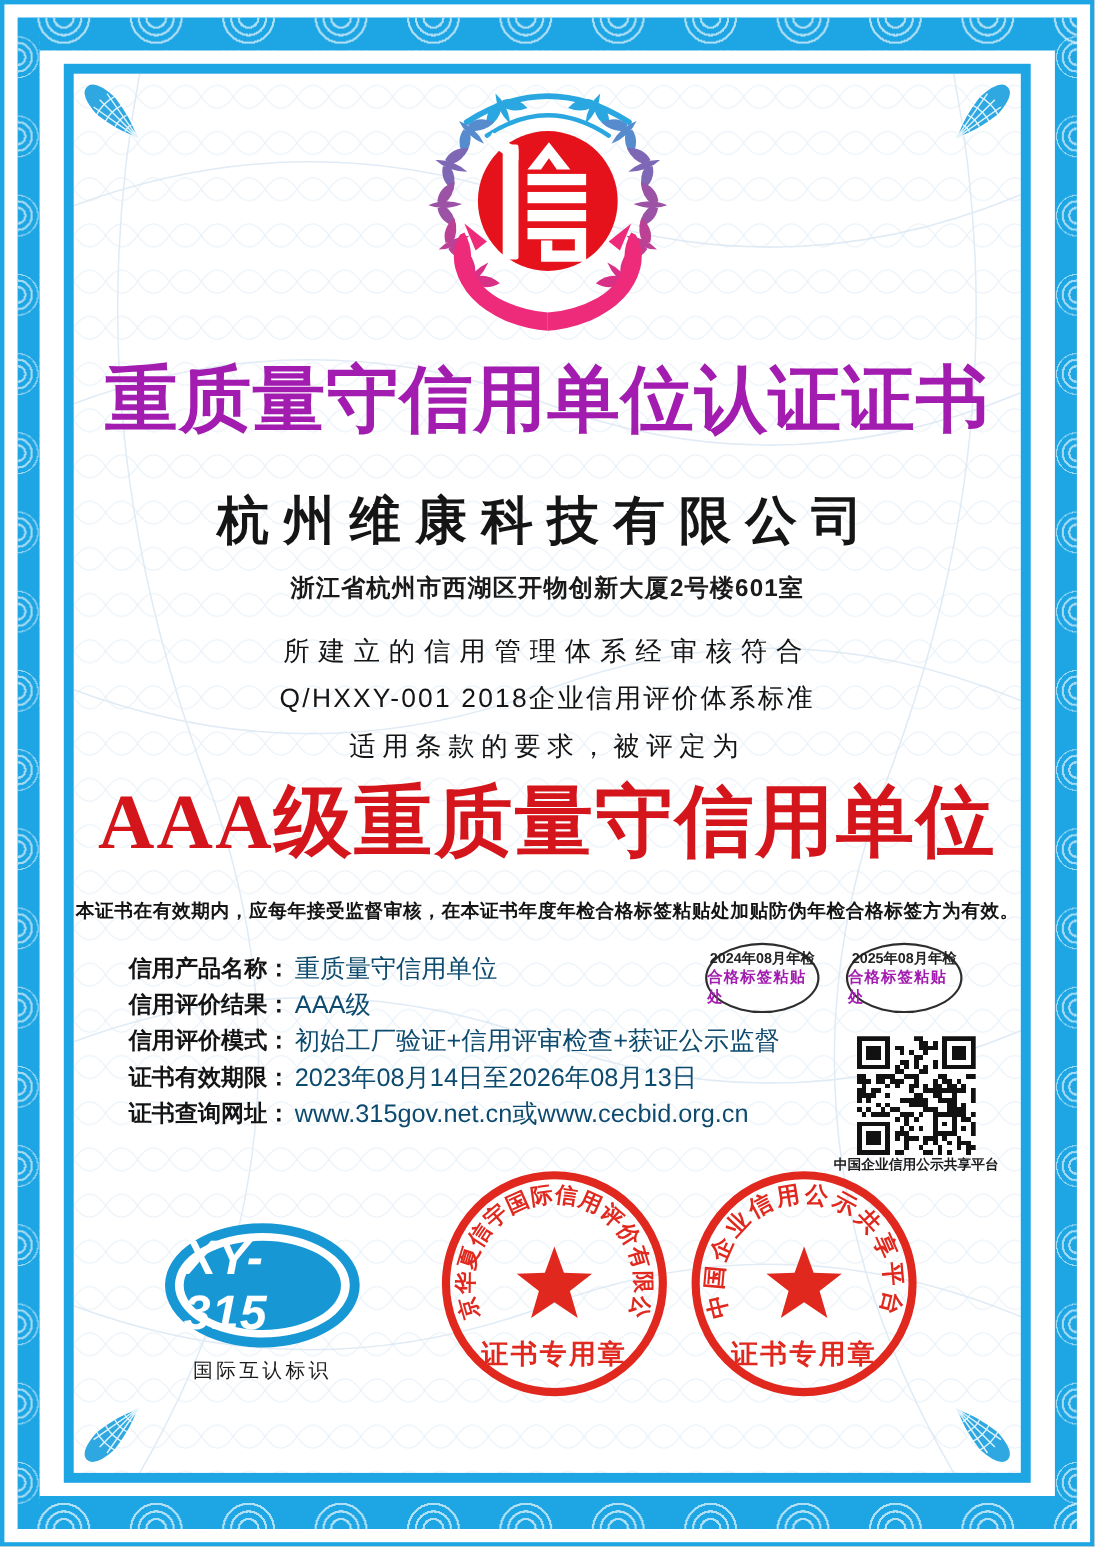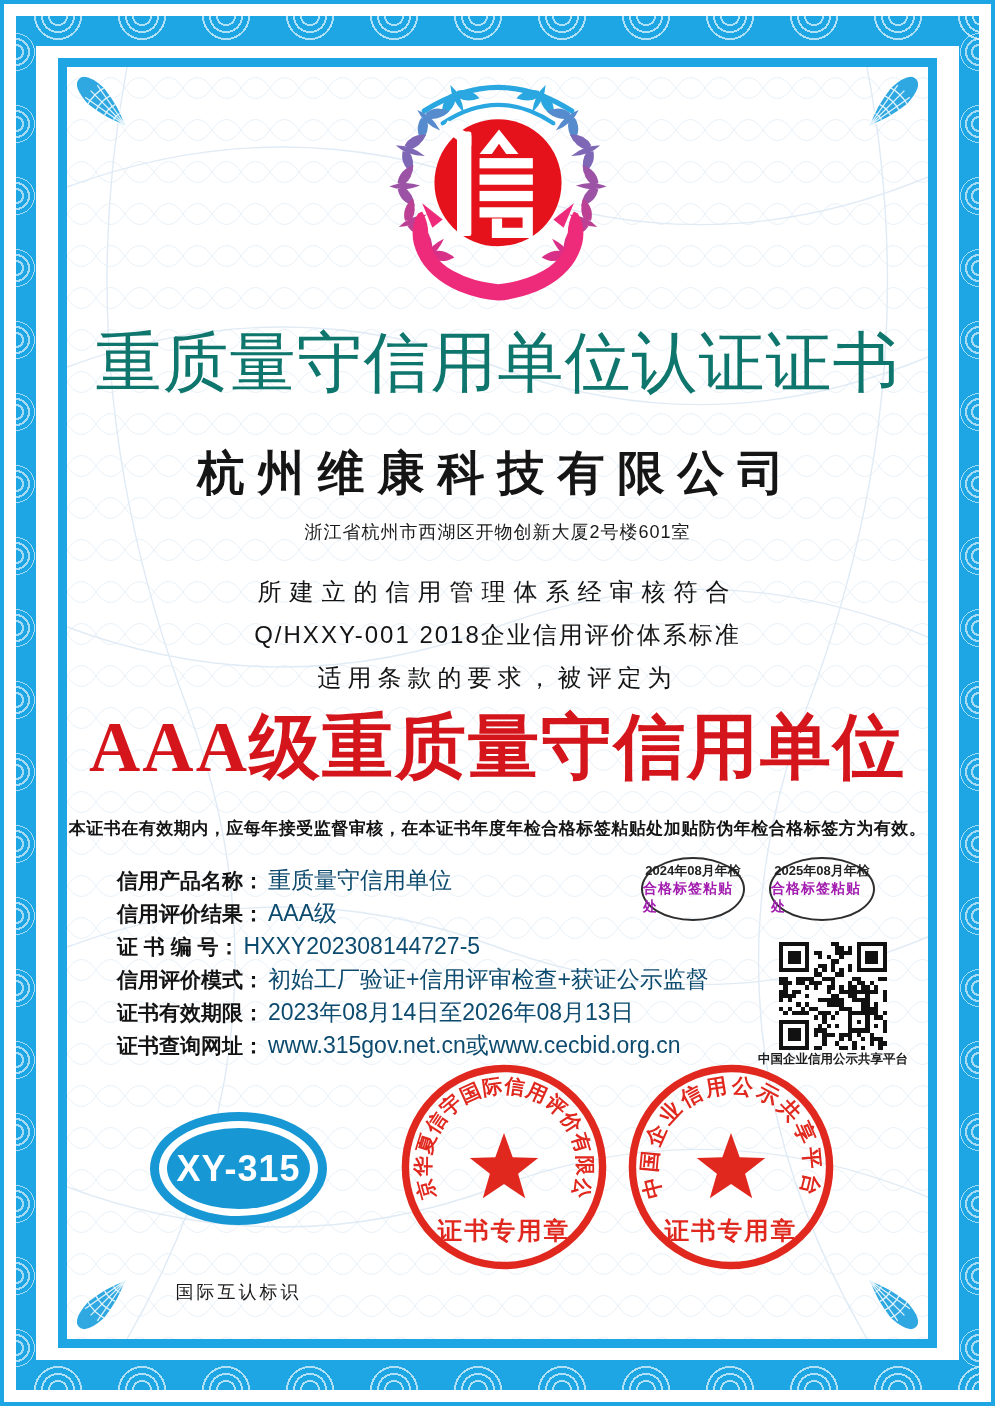--- a/index.html
+++ b/index.html
@@ -33,23 +33,23 @@
   .fan{position:absolute;width:64px;height:64px;z-index:1;}
   .fan.tl{left:70px;top:70px;}
   .fan.tr{right:70px;top:70px;transform:rotate(90deg);}
   .fan.br{right:70px;bottom:70px;transform:rotate(180deg);}
   .fan.bl{left:70px;bottom:70px;transform:rotate(270deg);}
   .watermark{position:absolute;left:67px;top:67px;width:861px;height:1272px;z-index:0;pointer-events:none;}
   
   .abs{position:absolute;z-index:2;}
   .center{left:0;width:100%;text-align:center;}
   .logo{left:50%;top:72px;transform:translateX(-50%);width:268px;height:246px;}
-  .title{top:318px;font-size:66px;font-weight:400;color:#0f766e;letter-spacing:1px;white-space:nowrap;}
+  .title{top:318px;font-size:66px;font-weight:700;color:#a21caf;letter-spacing:1px;white-space:nowrap;}
   .company{top:442px;font-size:47px;font-weight:900;color:#151515;letter-spacing:13px;white-space:nowrap;}
-  .address{top:520px;font-size:18px;font-weight:400;color:#1a1a1a;letter-spacing:1px;}
+  .address{top:520px;font-size:22px;font-weight:700;color:#1a1a1a;letter-spacing:1px;}
   .stm1{top:576px;font-size:24px;color:#141414;letter-spacing:8px;}
   .stm2{top:619px;font-size:24px;color:#141414;letter-spacing:2px;}
   .stm3{top:662px;font-size:24px;color:#141414;letter-spacing:6px;}
   .award{top:700px;font-family:Liberation Serif, serif;font-size:71px;font-weight:700;
          color:#d4161c;letter-spacing:2px;white-space:nowrap;}
   .notice{top:817px;font-size:17px;font-weight:700;color:#141414;letter-spacing:.5px;}
   .fields{left:117px;top:864px;}
   .field-row{display:flex;height:33px;line-height:33px;align-items:center;}
   .field-label{font-size:21px;font-weight:700;color:#141414;white-space:pre;}
   .field-value{font-size:23px;font-weight:400;color:#0c4a6e;margin-left:4px;white-space:nowrap;}
@@ -60,22 +60,22 @@
   .badge-l1{font-size:13px;font-weight:700;color:#222;}
   .badge-l2{font-size:14px;font-weight:700;color:#a21caf;letter-spacing:1px;
             font-family:"Liberation Serif","DejaVu Serif",serif;}
   .qr-box{left:779px;top:942px;width:108px;height:108px;}
   .qr-box svg{width:100%;height:100%;}
   .qr-caption{left:737px;top:1051px;width:192px;text-align:center;font-size:12.5px;font-weight:700;color:#1c1c1c;}
   .xy{left:150px;top:1112px;width:177px;height:113px;border:9px solid #1798d5;border-radius:50%;
       box-sizing:border-box;display:flex;align-items:center;justify-content:center;background:#fff;}
   .xy-inner{width:143px;height:81px;background:#1798d5;border-radius:50%;display:flex;
             align-items:center;justify-content:center;}
-  .xy-label{color:#fff;font-size:36px;font-weight:900;letter-spacing:1px;text-align:center;}
-  .xy-caption{left:150px;top:1280px;width:177px;text-align:center;font-size:18px;color:#1a1a1a;letter-spacing:3px;font-family:Liberation Mono, monospace;}
+  .xy-label{color:#fff;font-size:44px;font-weight:900;font-style:italic;letter-spacing:1px;}
+  .xy-caption{left:150px;top:1234px;width:177px;text-align:center;font-size:18px;color:#1a1a1a;letter-spacing:3px;font-family:Liberation Mono, monospace;}
   .seal{width:212px;height:212px;}
   .seal1{left:398px;top:1061px;}
   .seal2{left:625px;top:1061px;}
   .footer{top:1282px;left:50px;width:895px;text-align:center;font-size:16px;font-weight:700;
           color:#131313;line-height:1.72;}
 </style>
 </head>
 <body>
 
 <div class="page">
@@ -259,24 +259,20 @@
   <div class="abs center notice">本证书在有效期内，应每年接受监督审核，在本证书年度年检合格标签粘贴处加贴防伪年检合格标签方为有效。</div>
 
   <div class="abs fields">
     <div class="field-row">
       <span class="field-label">信用产品名称：</span>
       <span class="field-value">重质量守信用单位</span>
     </div>
     <div class="field-row">
       <span class="field-label">信用评价结果：</span>
       <span class="field-value">AAA级</span>
-    </div>
-    <div class="field-row">
-      <span class="field-label">证 书 编 号：</span>
-      <span class="field-value">HXXY202308144727-5</span>
     </div>
     <div class="field-row">
       <span class="field-label">信用评价模式：</span>
       <span class="field-value">初始工厂验证+信用评审检查+获证公示监督</span>
     </div>
     <div class="field-row">
       <span class="field-label">证书有效期限：</span>
       <span class="field-value">2023年08月14日至2026年08月13日</span>
     </div>
     <div class="field-row">

